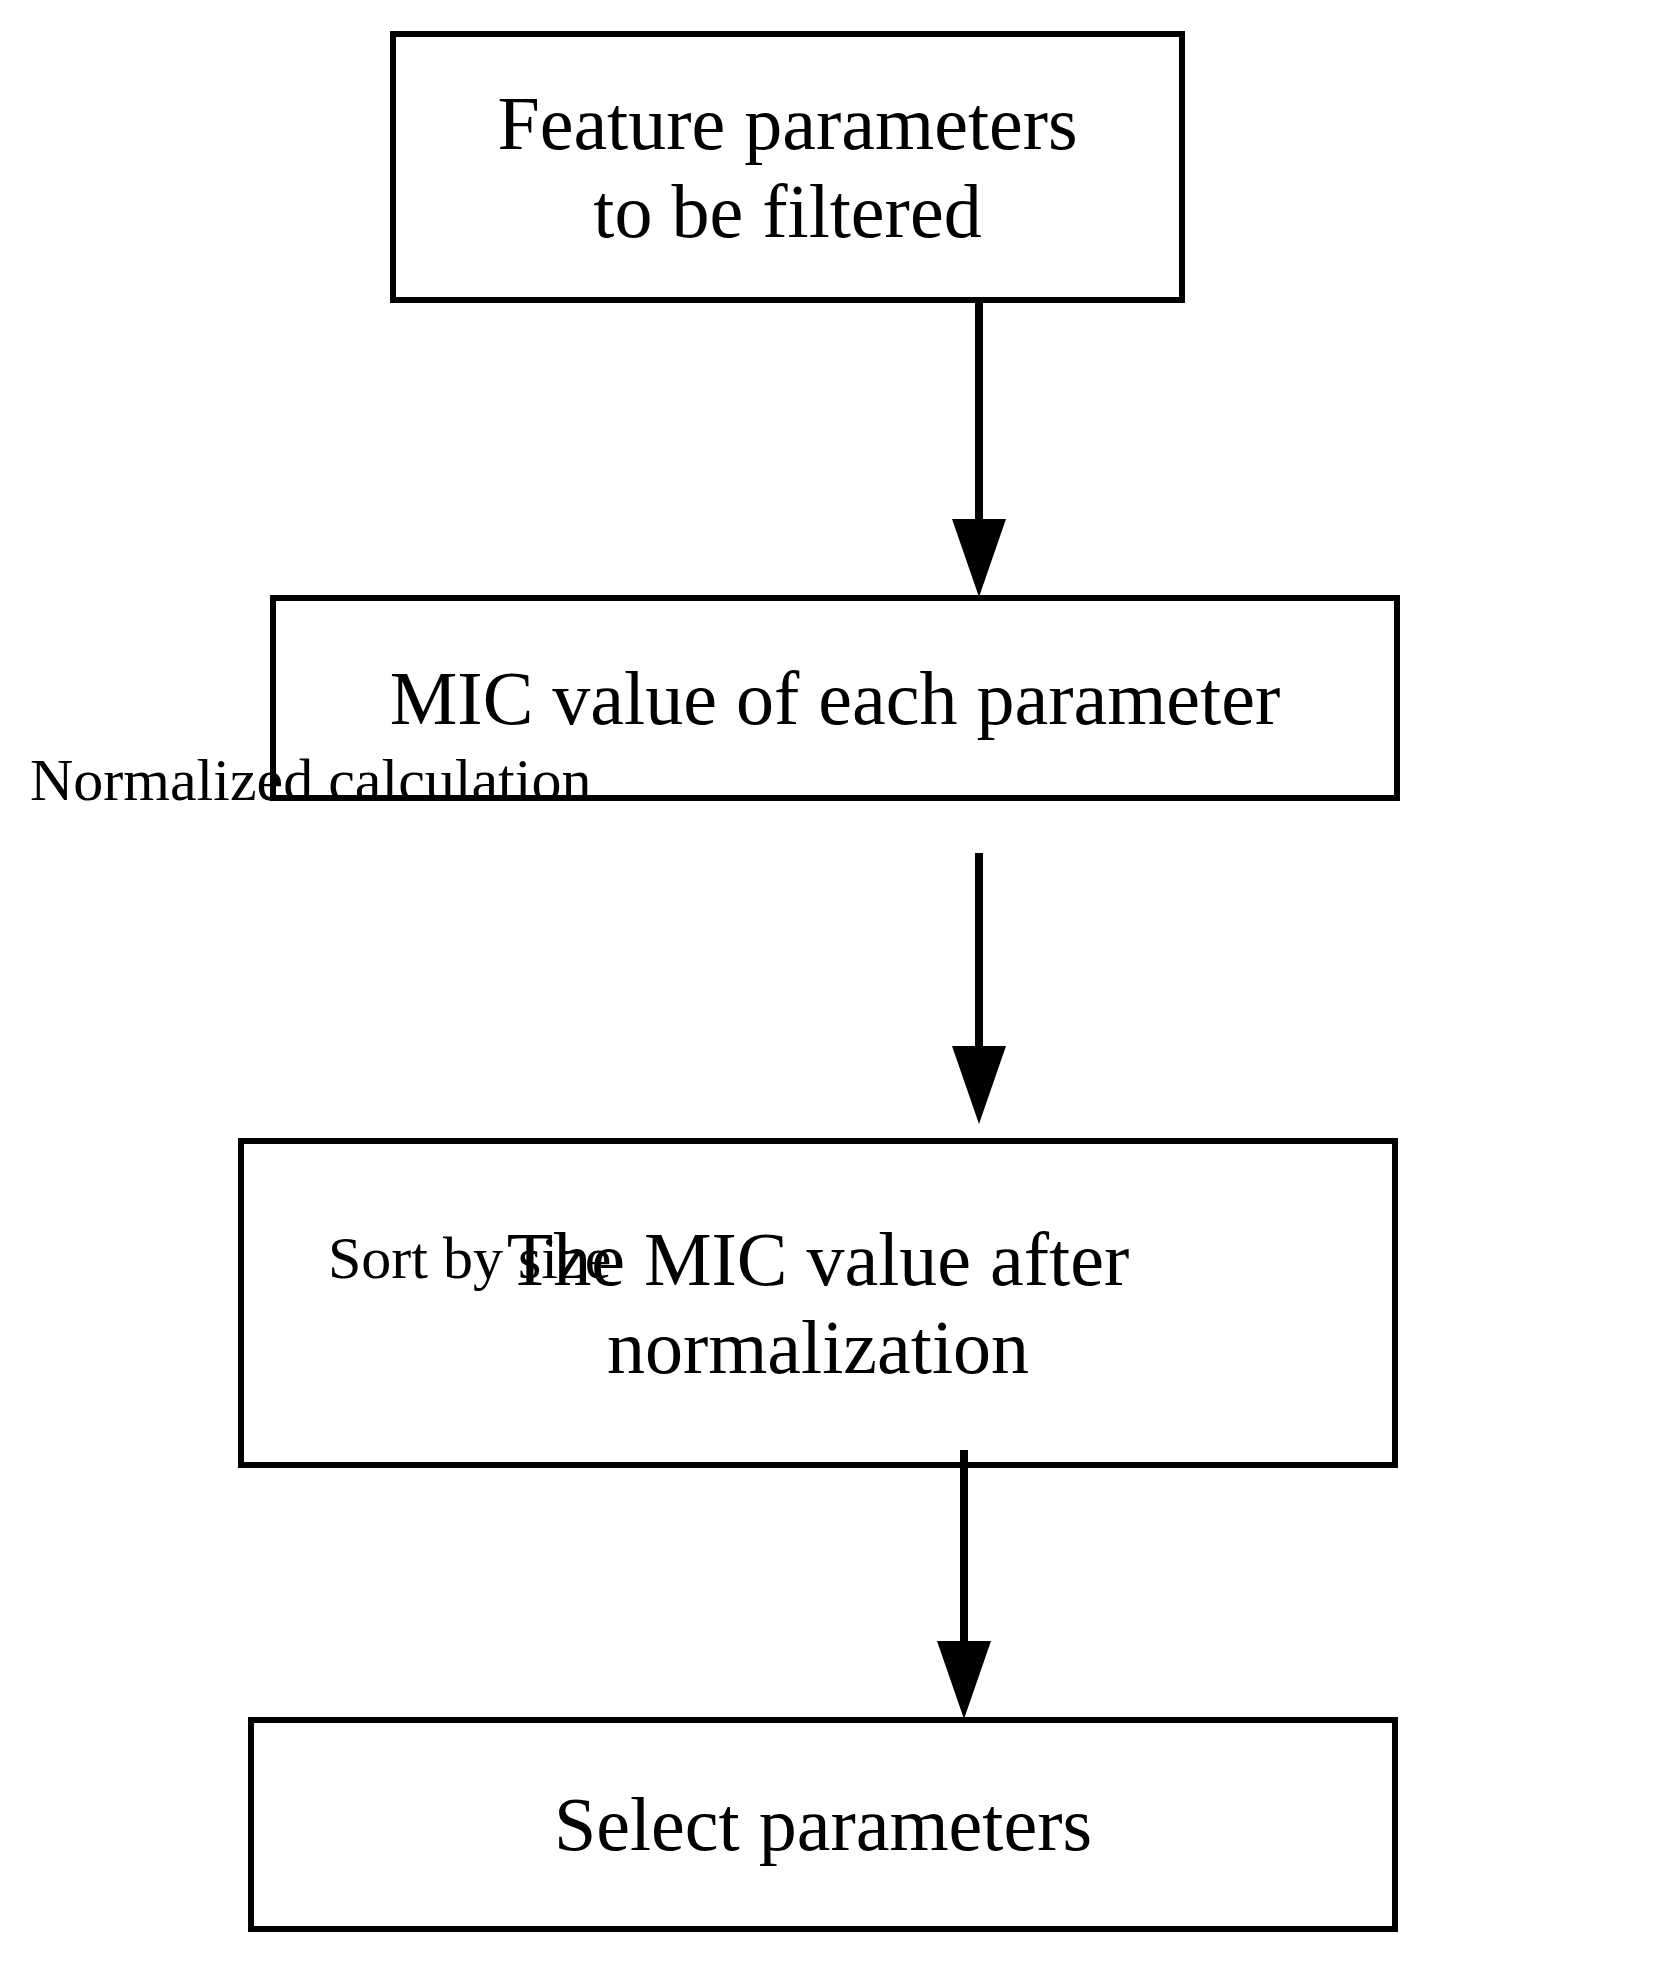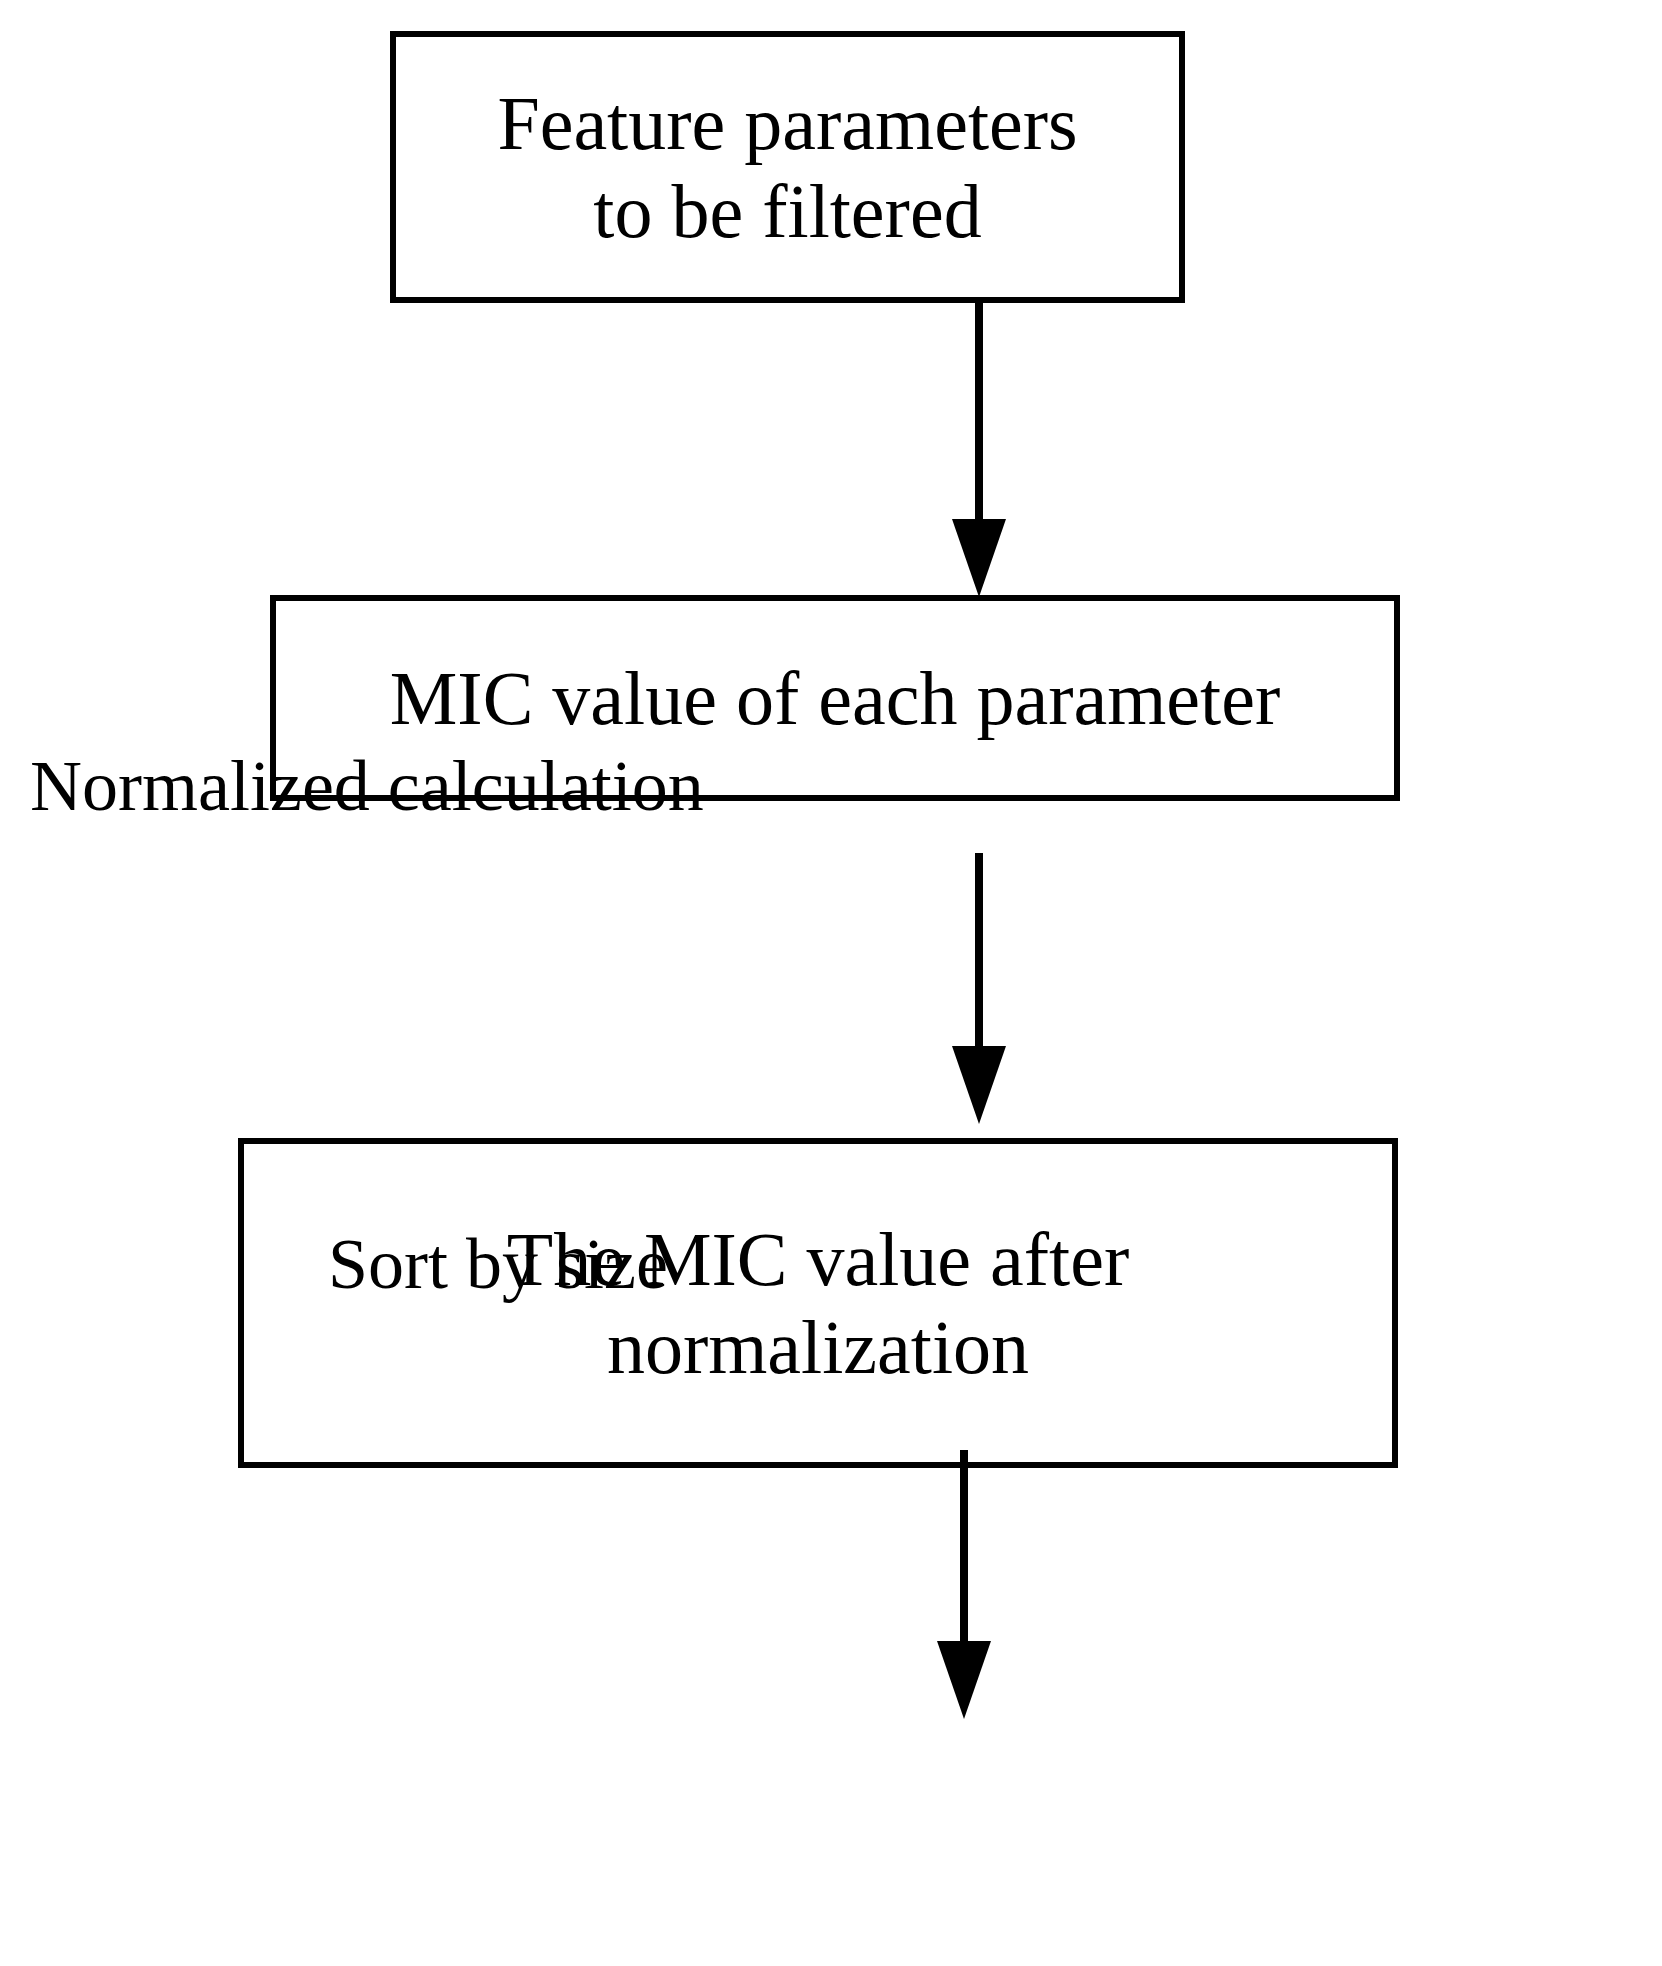--- a/index.html
+++ b/index.html
@@ -46,21 +46,21 @@
   .edge-head {
     position: absolute;
     width: 0;
     height: 0;
     border-left: 27px solid transparent;
     border-right: 27px solid transparent;
     border-top: 78px solid #000000;
   }
   .edge-label {
     position: absolute;
-    font-size: 72px;
+    font-size: 60px;
     line-height: 1;
     white-space: nowrap;
   }
 
   
   #box-1 { left: 390px;  top: 31px;   width: 795px;  height: 272px; }
   #box-2 { left: 270px;  top: 595px;  width: 1130px; height: 206px; }
   #box-3 { left: 238px;  top: 1120px; width: 1160px; height: 330px; margin-top: 18px; }
   #box-4 { left: 248px;  top: 1717px; width: 1150px; height: 215px; }
 
@@ -107,14 +107,17 @@
     <span class="node-label">The MIC value after
 normalization</span>
   </div>
 
   <div class="edge" id="edge-3">
     <div class="edge-line"></div>
     <div class="edge-head"></div>
     <div class="edge-label">Sort by size</div>
   </div>
 
+  <div class="node" id="box-4">
+    <span class="node-label">Select parameters</span>
+  </div>
 
 </div>
 
 </body></html>

